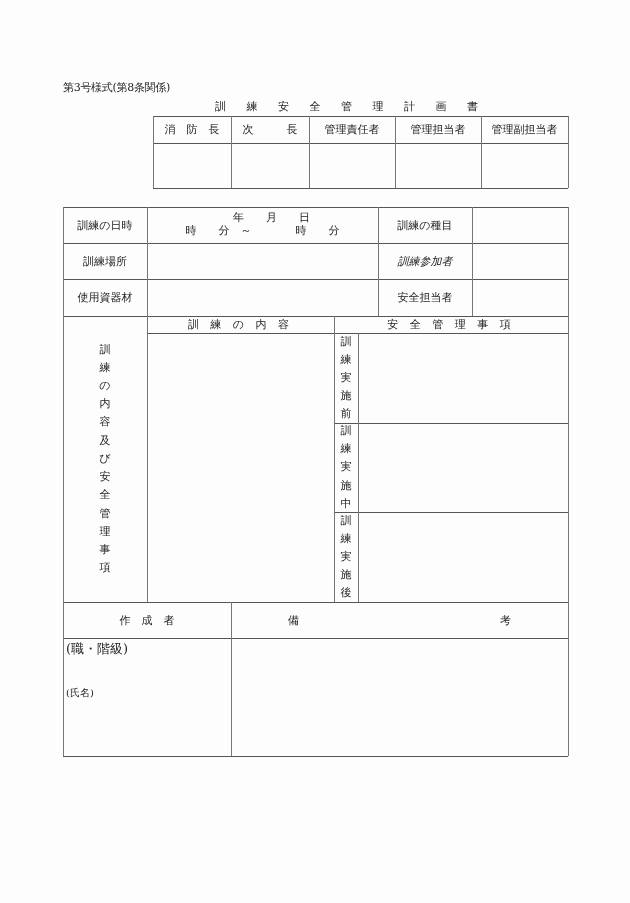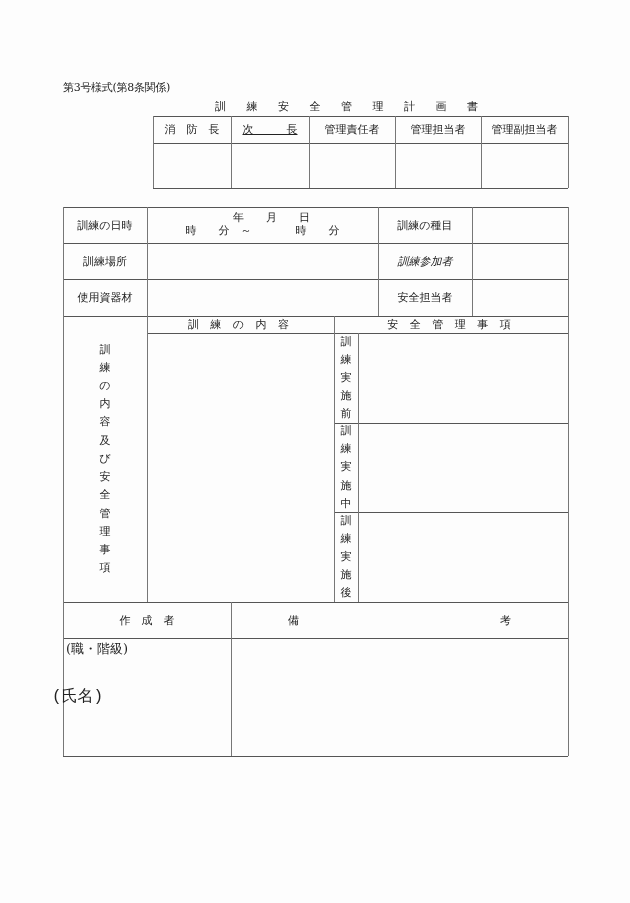--- a/index.html
+++ b/index.html
@@ -32,21 +32,21 @@
   <div class="hl" style="left:153px;top:143px;width:415px;"></div>
   <div class="hl" style="left:153px;top:188px;width:415px;"></div>
   <div class="vl" style="left:153px;top:116px;height:72px;"></div>
   <div class="vl" style="left:231px;top:116px;height:72px;"></div>
   <div class="vl" style="left:309px;top:116px;height:72px;"></div>
   <div class="vl" style="left:395px;top:116px;height:72px;"></div>
   <div class="vl" style="left:481px;top:116px;height:72px;"></div>
   <div class="vl" style="left:568px;top:116px;height:72px;"></div>
 
   <div class="cell" style="left:153px;top:116px;width:78px;height:27px;">消　防　長</div>
-  <div class="cell" style="left:231px;top:116px;width:78px;height:27px;text-decoration:underline;">次　　　長</div>
+  <div class="cell" style="left:231px;top:116px;width:78px;height:27px;">次　　　長</div>
   <div class="cell" style="left:309px;top:116px;width:86px;height:27px;">管理責任者</div>
   <div class="cell" style="left:395px;top:116px;width:86px;height:27px;">管理担当者</div>
   <div class="cell" style="left:481px;top:116px;width:87px;height:27px;">管理副担当者</div>
 
   <div class="input-area" style="left:154px;top:144px;width:76px;height:43px;"></div>
   <div class="input-area" style="left:232px;top:144px;width:76px;height:43px;"></div>
   <div class="input-area" style="left:310px;top:144px;width:84px;height:43px;"></div>
   <div class="input-area" style="left:396px;top:144px;width:84px;height:43px;"></div>
   <div class="input-area" style="left:482px;top:144px;width:85px;height:43px;"></div>
 </div>
@@ -145,17 +145,17 @@
         <span>後</span>
       </div>
   </div>
   <div class="input-area" style="left:359px;top:513px;width:208px;height:88px;"></div>
 
   <div class="cell" style="left:63px;top:602px;width:168px;height:36px;">作　成　者</div>
   <div class="abs" style="left:288px;top:613px;font-size:11px;">備</div>
   <div class="abs" style="left:500px;top:613px;font-size:11px;">考</div>
 
   <div class="abs" style="left:66px;top:640px;font-size:13px;">(職・階級)</div>
-  <div class="abs" style="left:52px;top:686px;font-size:16px;font-family:Liberation Mono, monospace;">(氏名)</div>
+  <div class="abs" style="left:66px;top:686px;font-size:10px;">(氏名)</div>
   <div class="input-area" style="left:64px;top:652px;width:166px;height:30px;"></div>
   <div class="input-area" style="left:64px;top:700px;width:166px;height:55px;"></div>
   <div class="input-area" style="left:232px;top:639px;width:335px;height:116px;"></div>
 </div>
 
 </body></html>

